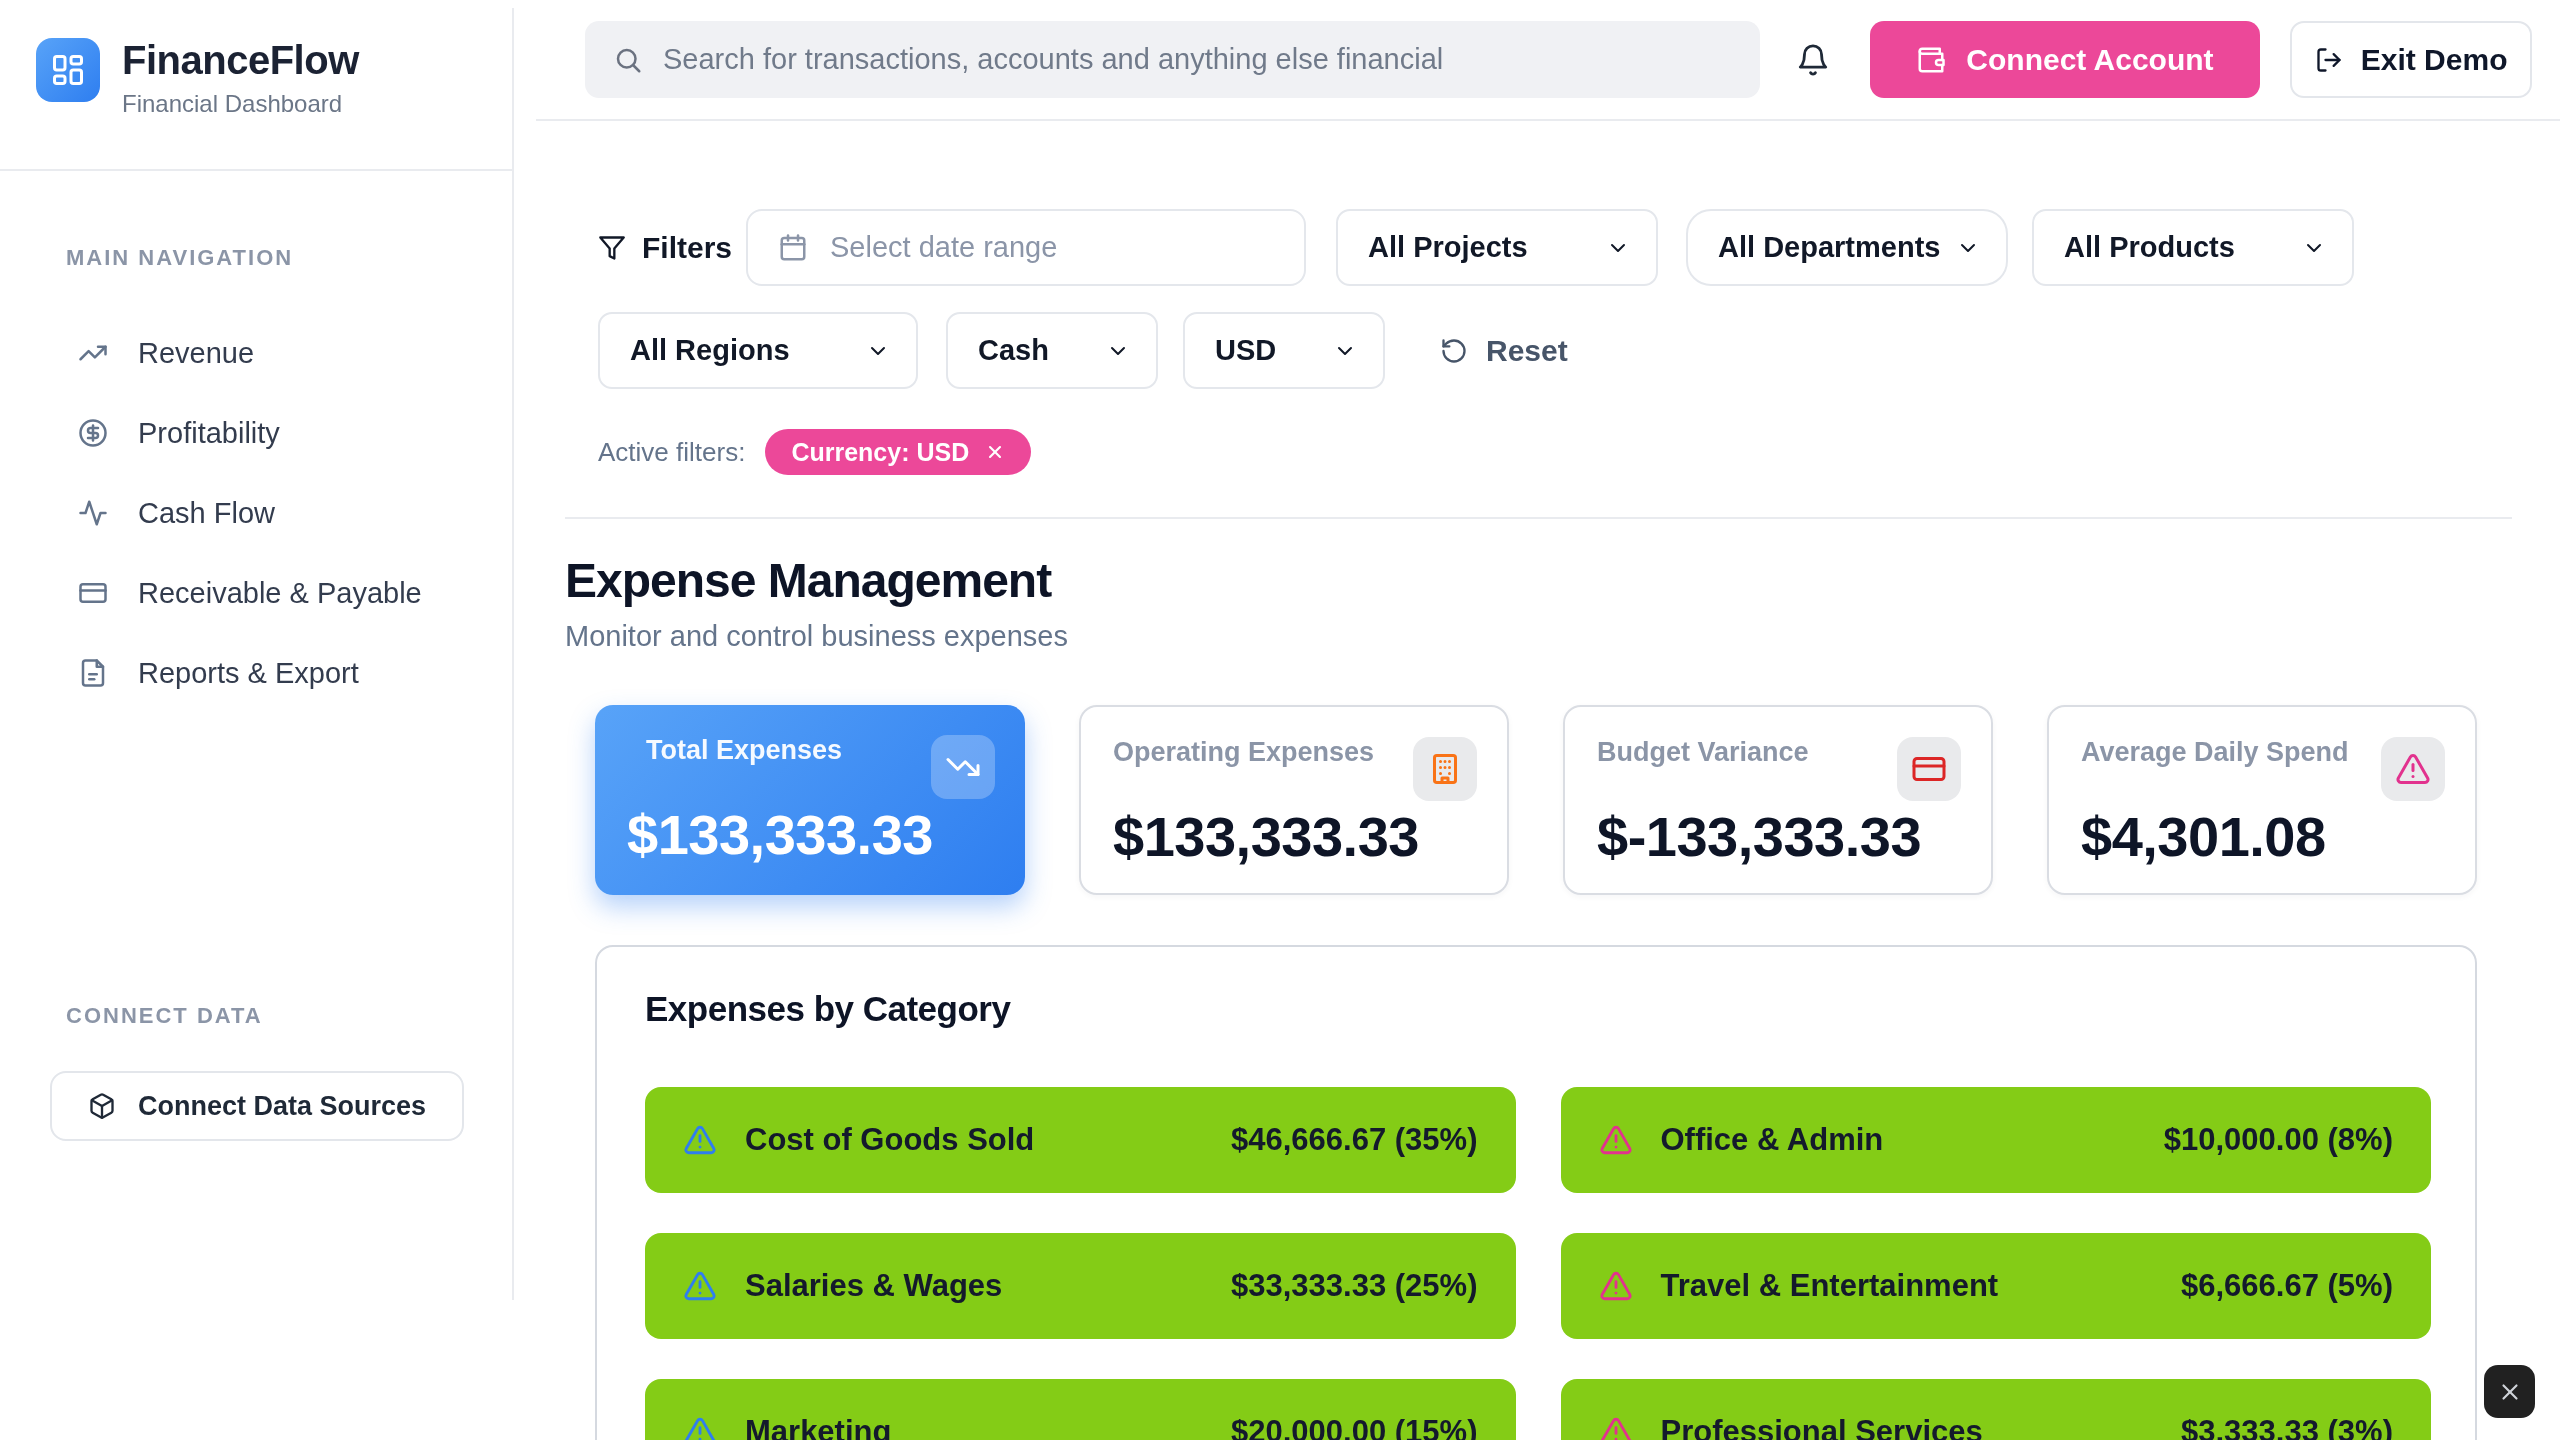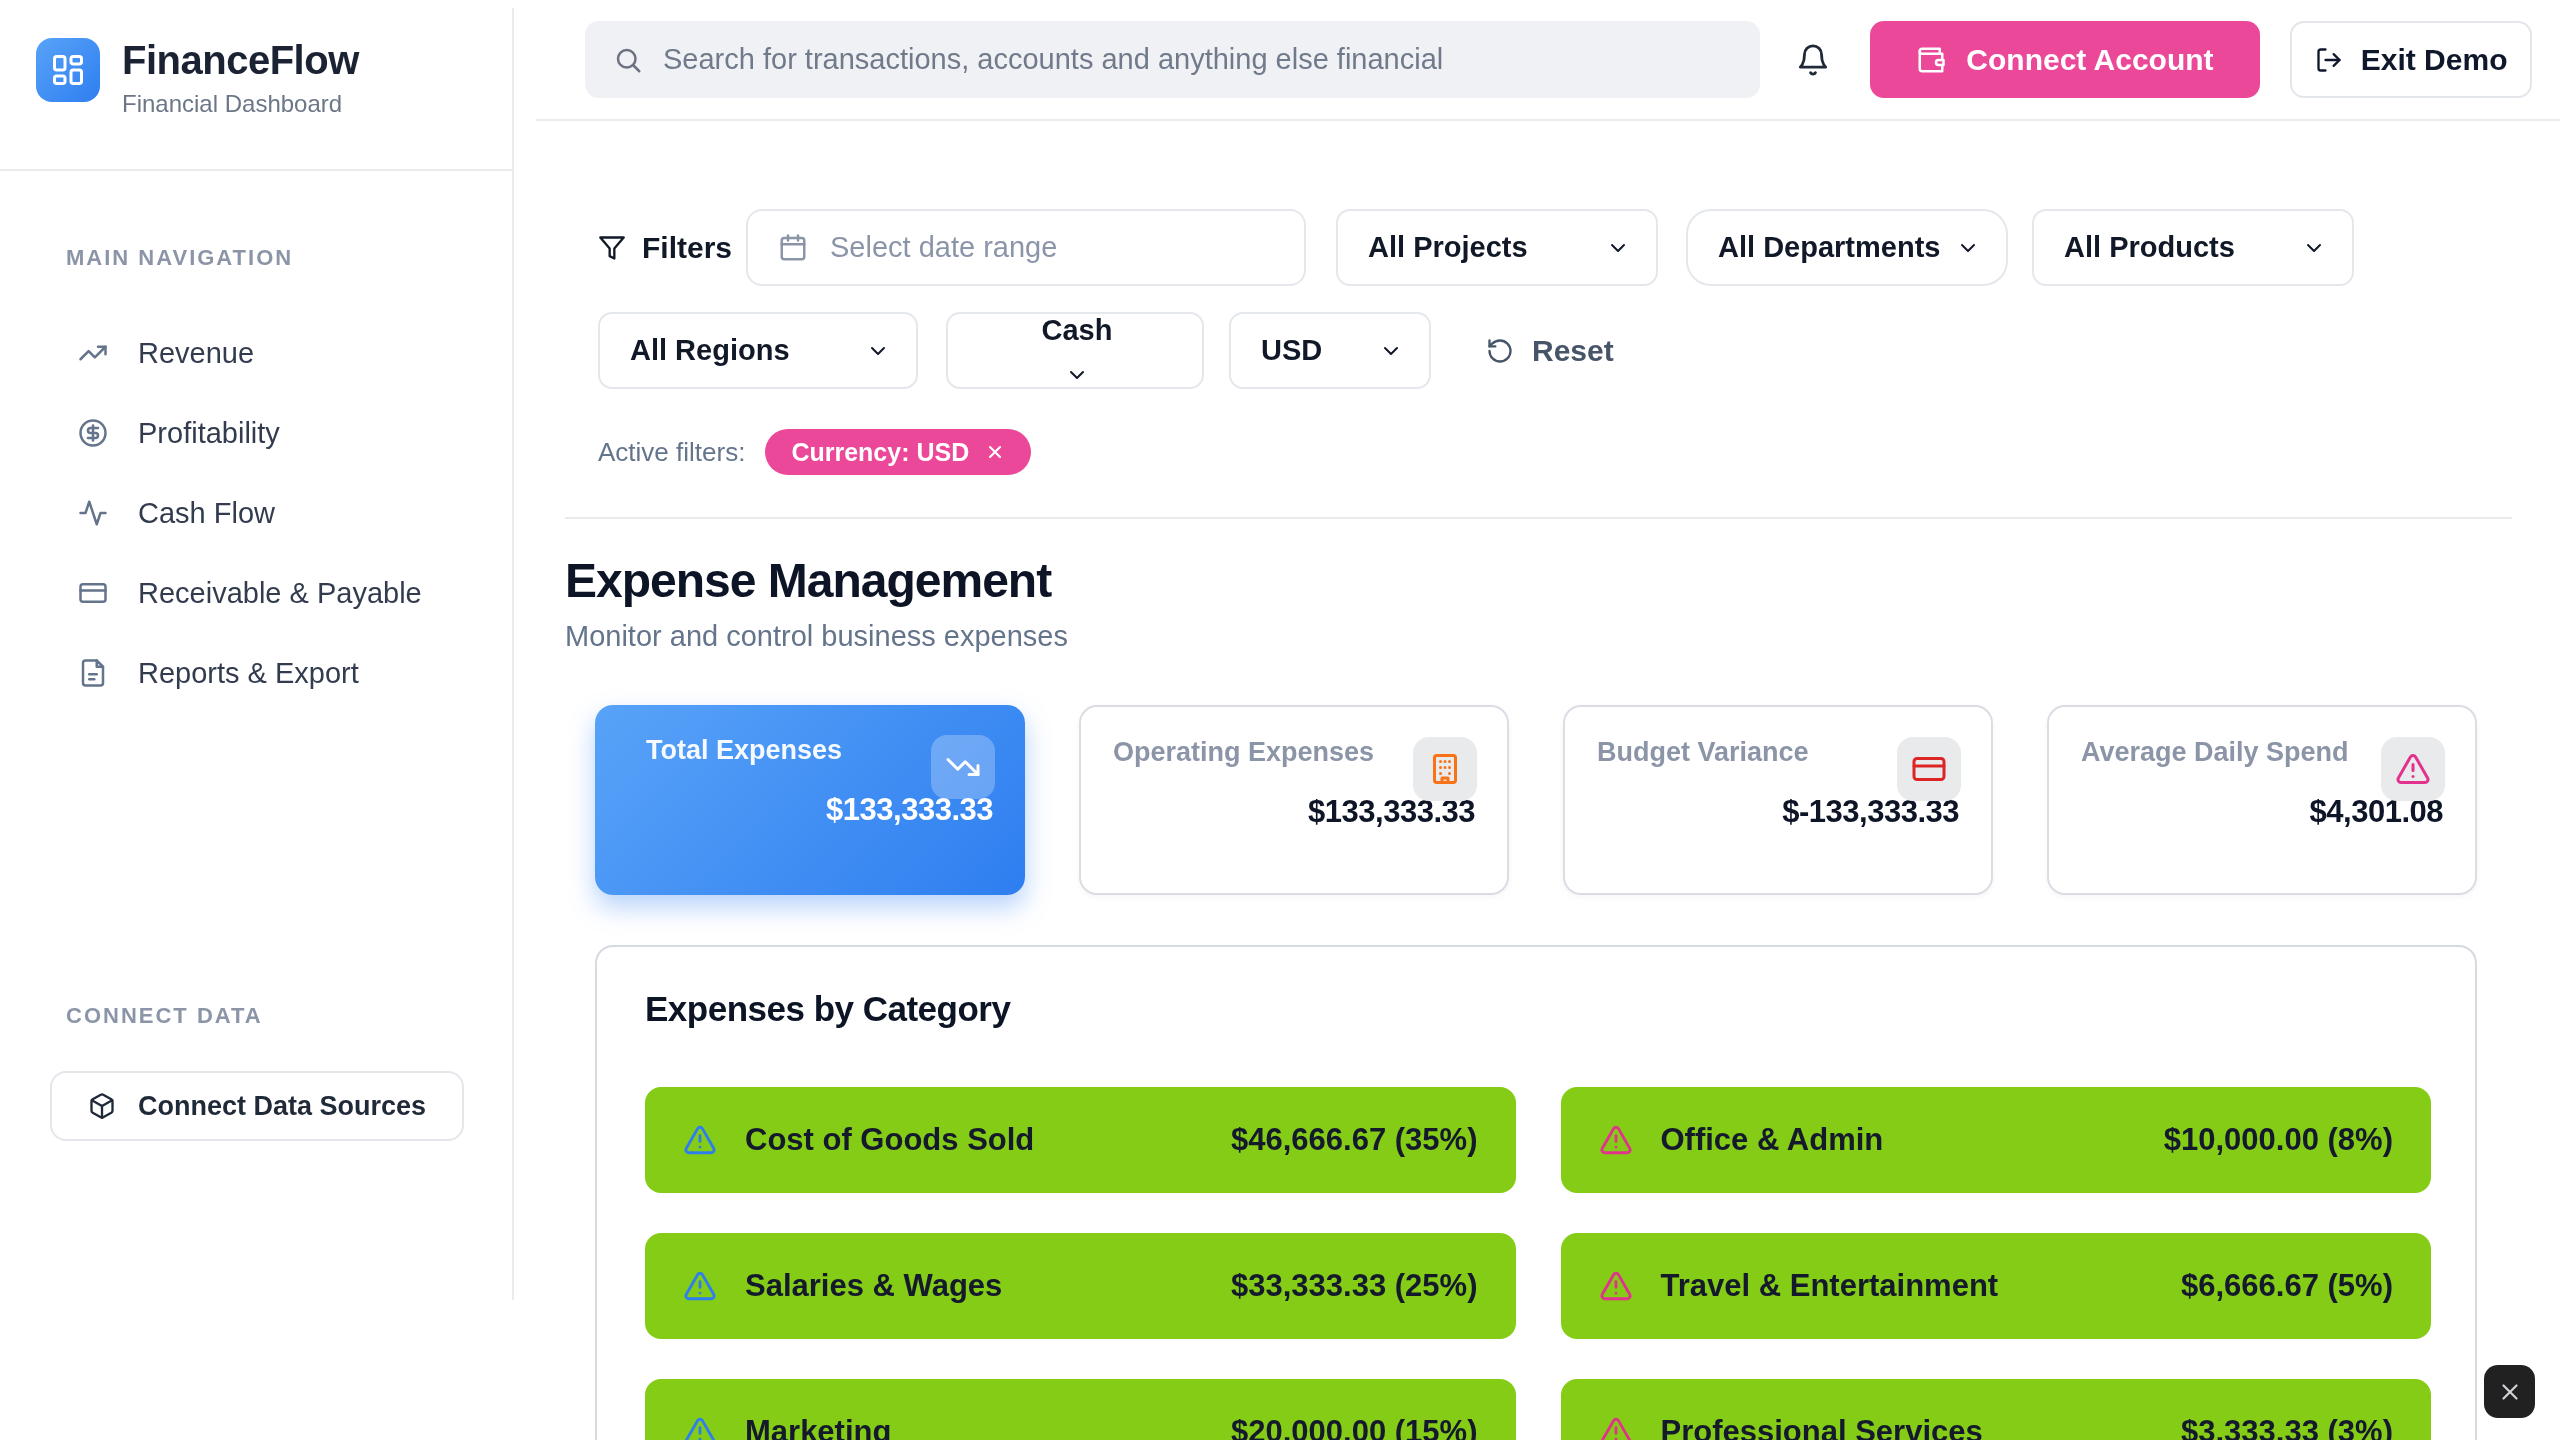--- a/index.html
+++ b/index.html
@@ -65,21 +65,21 @@
     color:#8b95a7; }
   .date-input span { font-size:29px; color:#8b95a8; }
   .select { height:77px; border-radius:14px; border:2px solid #e4e7ec; background:#fff;
     display:flex; align-items:center; justify-content:space-between; padding:0 26px 0 30px;
     color:#9aa3b2; }
   .select span { font-size:29px; font-weight:600; color:#111827; }
   .sel-projects, .sel-departments, .sel-products { width:322px; }
   .sel-projects { margin-left:30px; } .sel-departments { margin-left:28px;border-radius:25px; }
   .sel-products { margin-left:24px; }
   .filters-row2 { margin-top:26px; padding-left:33px; }
-  .sel-regions { width:320px; } .sel-method { width:258px; margin-left:28px;flex-direction:column; }
+  .sel-regions { width:320px; } .sel-method { width:212px; margin-left:28px; }
   .sel-currency { width:202px; margin-left:25px; }
   .reset-btn { margin-left:55px; display:flex; align-items:center; gap:18px;
     background:none; border:none; font-family:inherit; color:#64748b; }
   .reset-btn span { font-size:30px; font-weight:600; color:#475569; }
 
   .active-row { margin-top:40px; padding-left:33px; display:flex; align-items:center; }
   .active-label { font-size:26px; color:#64748b; }
   .chip { margin-left:20px; height:46px; border-radius:999px; background:#ec4899;
     display:flex; align-items:center; padding:0 26px; gap:16px; color:#fff; }
   .chip span { font-size:25px; font-weight:700; }
@@ -91,22 +91,22 @@
   .page-sub { margin-top:12px; font-size:29px; color:#64748b; }
 
   .stats { margin:52px 35px 0 30px; display:grid; grid-template-columns:repeat(4,1fr);
     gap:54px; }
   .stat-card { height:190px; border-radius:18px; background:#fff; border:2px solid #dadde3;
     padding:30px 32px; position:relative; box-shadow:0 2px 6px rgba(15,23,42,.04); }
   .stat-card.primary { background:linear-gradient(135deg,#58a3f8 0%,#2e7ef0 100%);
     border:none; box-shadow:0 12px 26px rgba(47,126,240,.35); }
   .stat-label { font-size:27px; font-weight:600; color:#8b95a7; }
   .stat-card.primary .stat-label { color:rgba(255,255,255,.95);margin-left:19px; }
-  .stat-value { margin-top:26px; font-size:31px; font-weight:800; color:#0e1527;
-    letter-spacing:-0.5px;text-align:right; }
+  .stat-value { margin-top:36px; font-size:56px; font-weight:800; color:#0e1527;
+    letter-spacing:-0.5px; }
   .stat-card.primary .stat-value { color:#fff; }
   .stat-icon { position:absolute; top:30px; right:30px; width:64px; height:64px;
     border-radius:16px; background:#e9eaec; display:flex; align-items:center;
     justify-content:center; }
   .stat-card.primary .stat-icon { background:rgba(255,255,255,.25); color:#fff; }
   .ic-orange { color:#f97316; } .ic-red { color:#dc2626; } .ic-pink { color:#e2328e; }
   .ic-blue { color:#2f7ef0; }
 
   .panel { margin:50px 35px 0 30px; border:2px solid #d5d9e0; border-radius:18px;
     padding:42px 44px 44px 48px; height:880px; background:#fff; }

